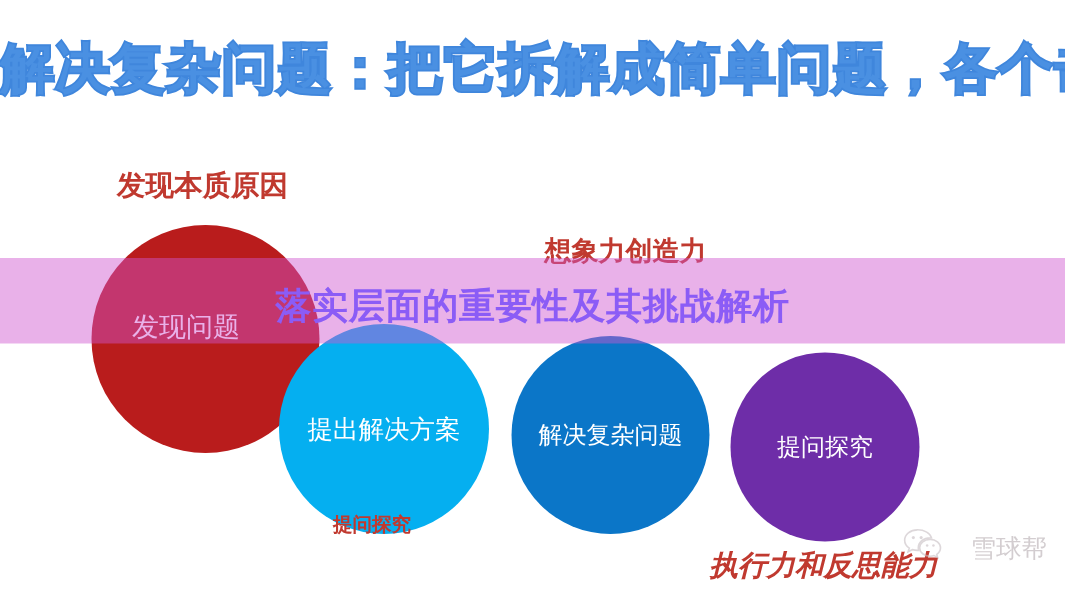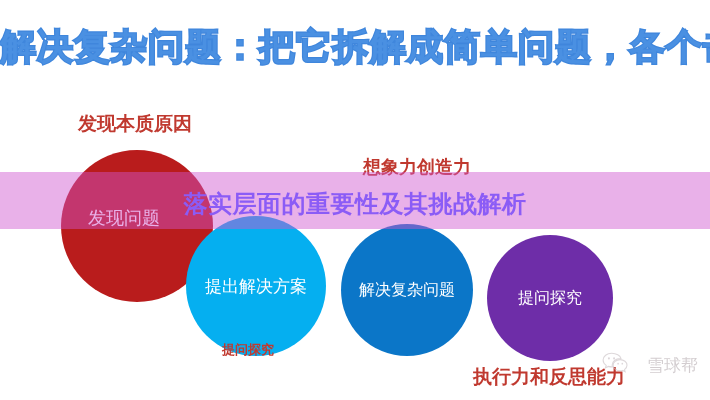--- a/index.html
+++ b/index.html
@@ -80,21 +80,21 @@
   
   .red-label {
     position: absolute;
     color: #c0392f;
     font-weight: bold;
     white-space: nowrap;
   }
   .lbl-curiosity  { left: 78px;  top: 111px; font-size: 19px; }
   .lbl-imagine    { left: 363px; top: 155px; font-size: 18px; }
   .lbl-inquiry    { left: 222px; top: 341px; font-size: 13px; }
-  .lbl-execution  { left: 473px; top: 364px; font-size: 19px; }
+  .lbl-execution  { left: 473px; top: 364px; font-size: 19px; font-style: italic; }
 
   
   .overlay-band {
     position: absolute;
     left: 0;
     top: 172px;
     width: 710px;
     height: 57px;
     background: rgba(206, 86, 206, 0.46);
   }

